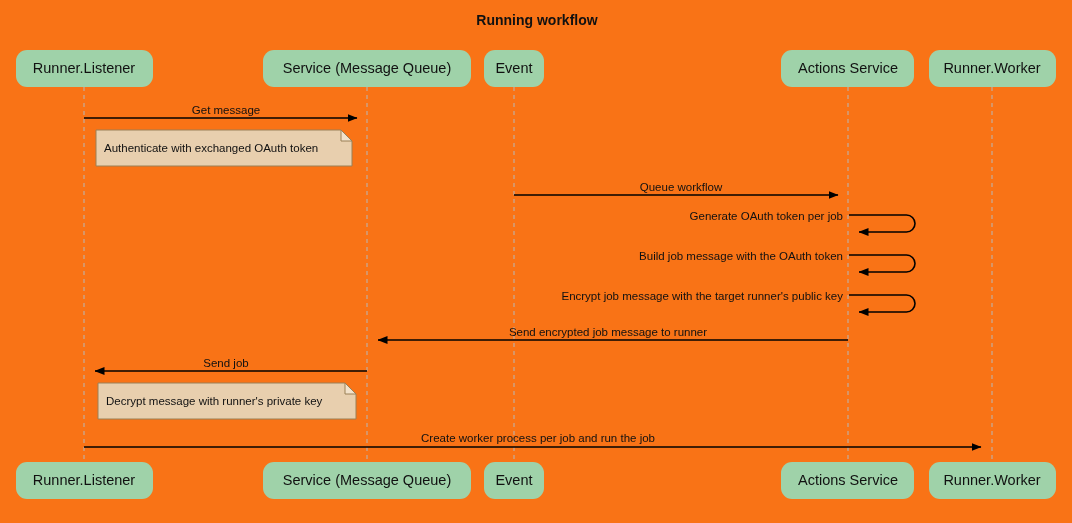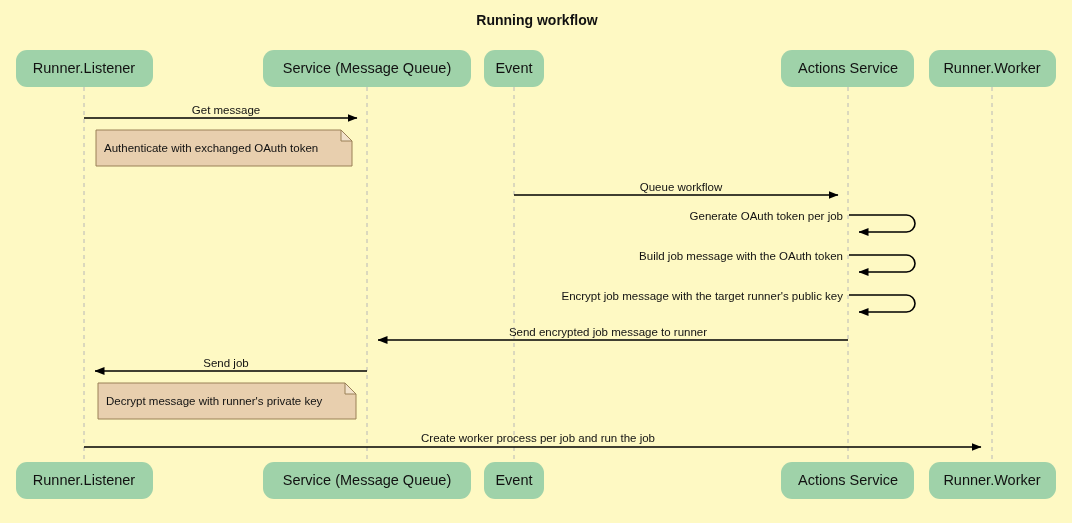--- a/index.html
+++ b/index.html
@@ -9,21 +9,21 @@
     background: #ffffff;
   }
   body {
     font-family: "Liberation Sans", sans-serif;
     color: #111111;
   }
   #diagram-root {
     position: relative;
     width: 1072px;
     height: 523px;
-    background: #fef9c3;
+    background: #f97316;
     overflow: hidden;
   }
   #diagram-svg {
     position: absolute;
     left: 0;
     top: 0;
     width: 1072px;
     height: 523px;
   }
   .title-text {

